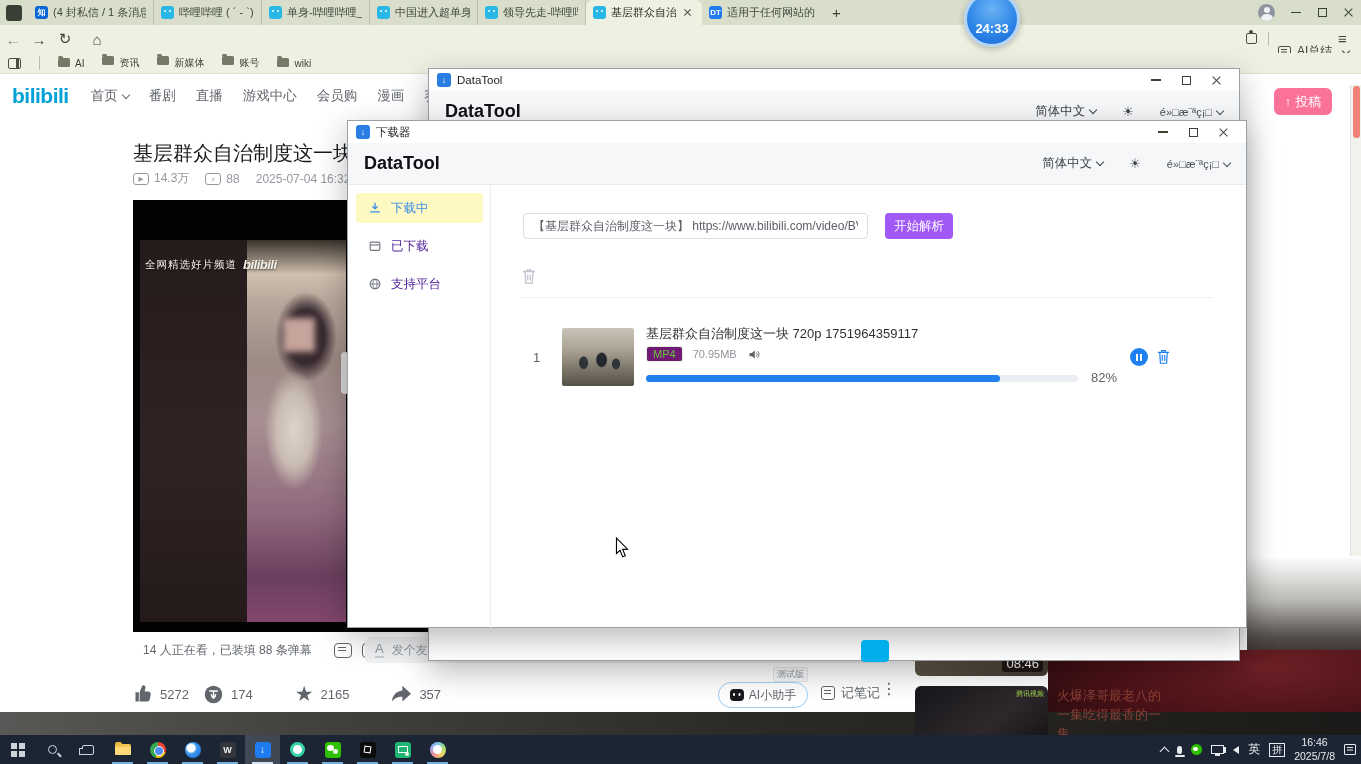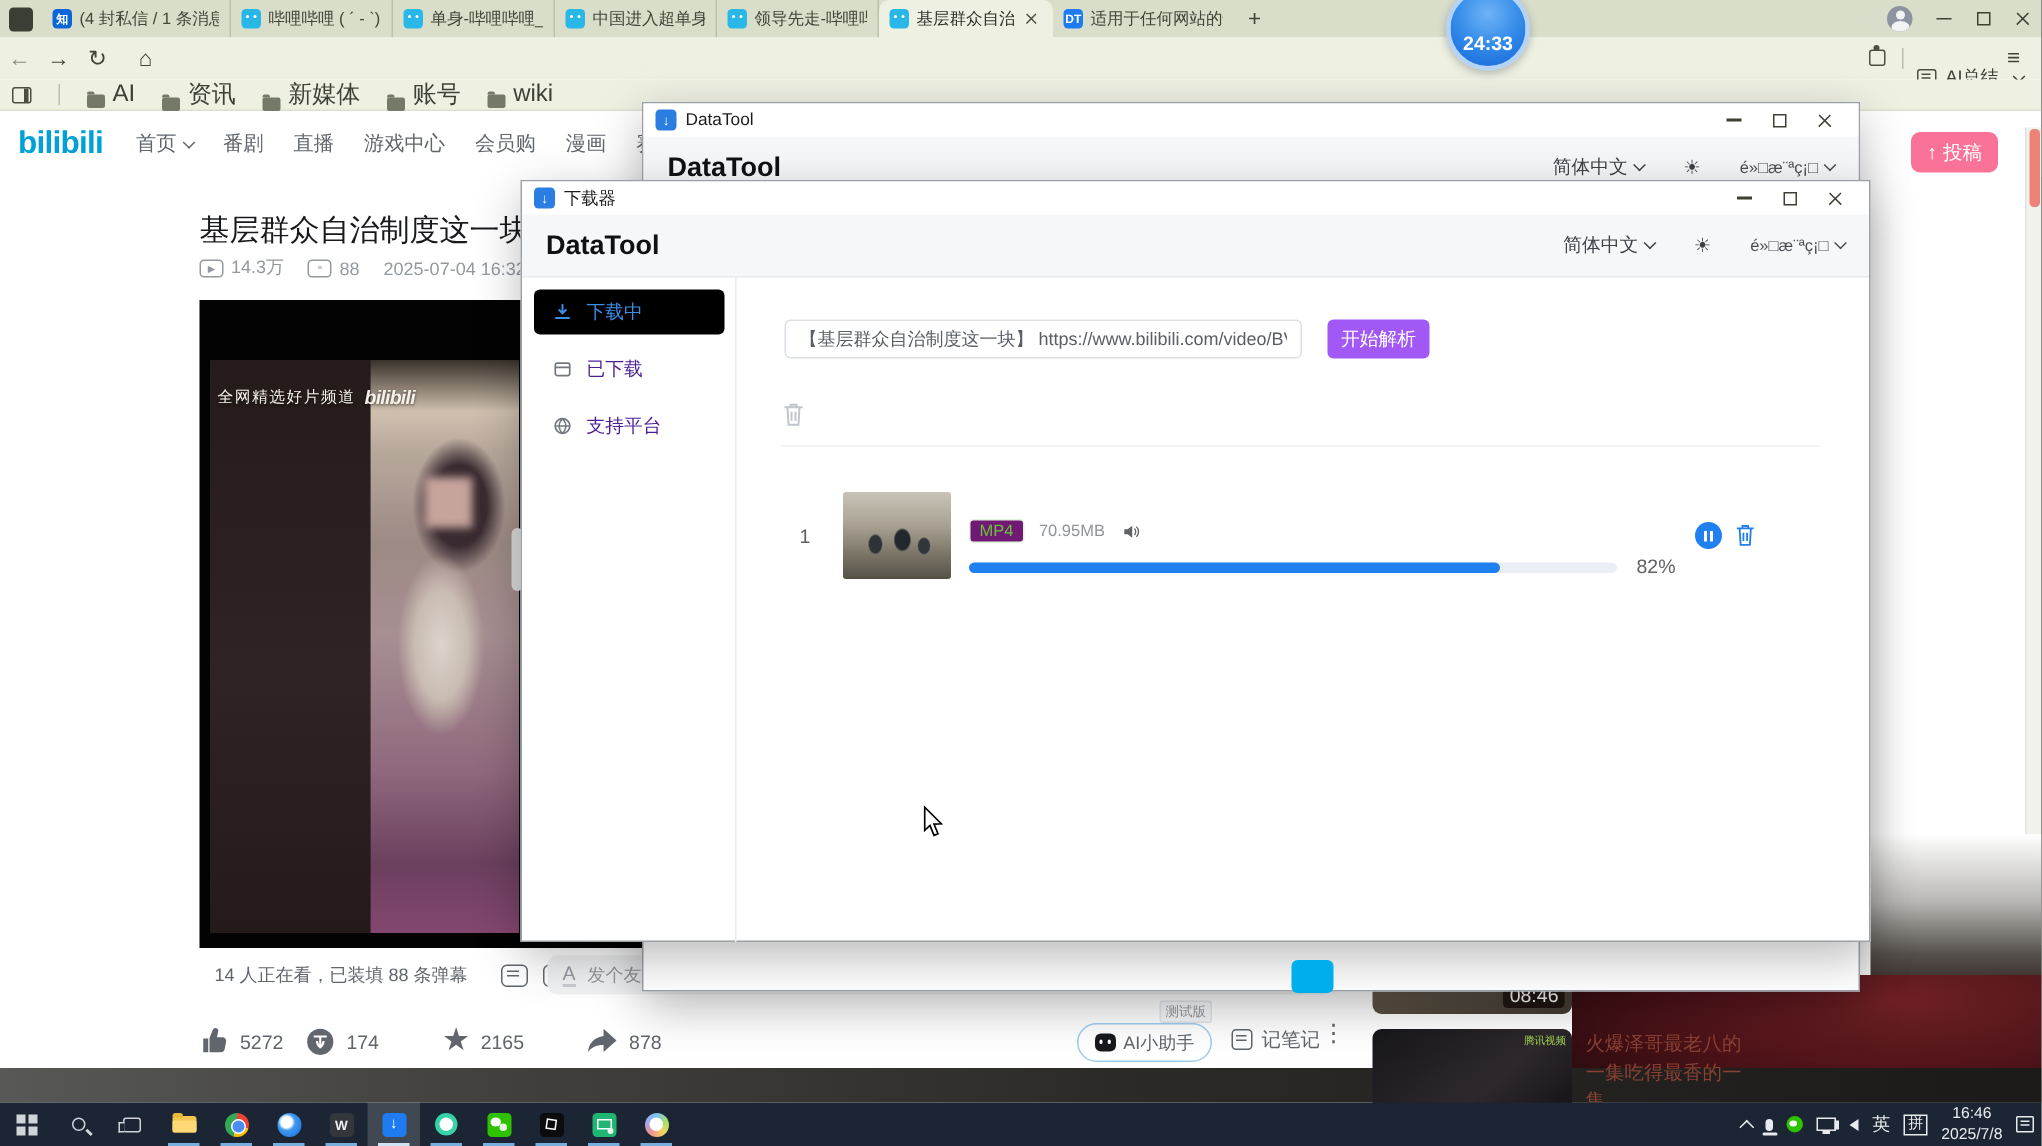--- a/index.html
+++ b/index.html
@@ -38,21 +38,21 @@
   .urlfield{left:124px;top:3px;width:1064px;height:22px;background:#e0e4d2;border-radius:11px;display:flex;align-items:center;padding:0 10px;gap:7px}
   .urltext{font-size:12px;color:#373b2f}
   .tune{width:11px;height:9px;border-top:1.5px solid #5a5f50;border-bottom:1.5px solid #5a5f50;position:relative}
   .puzzle{width:11px;height:11px;border:1.4px solid #4a4f40;border-radius:2px;position:relative}
   .puzzle::before{content:"";position:absolute;left:2px;top:-4px;width:4px;height:4px;border-radius:50%;background:#4a4f40}
   .vdiv{width:1px;height:14px;background:#b9bfa8}
   .bookic{width:13px;height:11px;border:1.3px solid #4a4f40;border-radius:2px;position:relative}
   .bookic::before{content:"";position:absolute;left:2px;top:1.5px;width:6px;height:1.2px;background:#4a4f40;box-shadow:0 2.5px 0 #4a4f40}
   .chev{width:6px;height:6px;border-right:1.4px solid currentColor;border-bottom:1.4px solid currentColor;transform:rotate(45deg);display:inline-block;margin-left:5px;margin-bottom:2px}
   .bookmarks{left:0;top:53px;width:1361px;height:21px;background:#eef0e2;border-bottom:1px solid #dde0cc;display:flex;align-items:center;padding:0 8px;gap:18px;z-index:2}
-  .bm{display:flex;align-items:flex-end;gap:5px;font-size:16px;color:#3c4134}
+  .bm{display:flex;align-items:flex-start;gap:5px;font-size:10px;color:#3c4134}
   .folder{width:12px;height:9px;background:#757a68;border-radius:1.5px;position:relative}
   .folder::before{content:"";position:absolute;left:0;top:-2px;width:5px;height:2px;background:#757a68;border-radius:1.5px 1.5px 0 0}
   .panelic{width:13px;height:11px;border:1.3px solid #4a4f40;border-radius:2px;position:relative}
   .panelic::before{content:"";position:absolute;right:1px;top:0;width:3px;height:9px;background:#4a4f40}
 
   
   .bili-header{left:0;top:74px;width:1361px;height:44px;background:#fff;z-index:1}
   .bili-logo{font-size:21px;font-weight:800;color:#00a1d6;letter-spacing:-0.5px}
   .bnav{font-size:13.5px;color:#61666d}
   .title-h1{left:133px;top:140px;font-size:20px;font-weight:500;color:#18191c;z-index:1}
@@ -102,21 +102,21 @@
   .dt-appic{width:14px;height:14px;border-radius:3px;background:#2a7de1;color:#fff;font-size:9px;font-weight:bold;display:flex;align-items:center;justify-content:center}
   .dt-title{font-size:11.5px;color:#1c1c1c}
   .dt-ctrls{margin-left:auto;display:flex;padding-right:8px}
   .dt-ctrls .winbtn{width:30px;height:22px}
   .dt-header{height:42px;background:#f6f7f9;border-bottom:1px solid #e9eaec;display:flex;align-items:center;padding:0 16px}
   .dt-brand{font-size:18px;font-weight:bold;color:#101114}
   .dt-right{margin-left:auto;display:flex;align-items:center;gap:26px;font-size:12.5px;color:#3d4148}
   .sun{font-size:13px;color:#3d4148}
   .moji{font-size:11px;color:#4a4e55}
   .side-item{width:127px;height:30px;border-radius:4px;display:flex;align-items:center;gap:9px;padding-left:12px;font-size:12.5px;color:#4c1d95;margin:0 8px 8px}
-  .side-item.on{background:#000000;color:#3a8ee6}
+  .side-item.on{background:#fef9c3;color:#3a8ee6}
   .inputbox{position:absolute;left:175px;top:28px;width:345px;height:26px;border:1px solid #dcdfe6;border-radius:4px;background:#fff;display:flex;align-items:center;padding:0 9px;font-size:12px;color:#5a5e66}
   .parse{position:absolute;left:537px;top:28px;width:68px;height:26px;background:#a158f5;border-radius:4px;color:#fff;font-size:12.5px;display:flex;align-items:center;justify-content:center}
   .gtrash{position:absolute;left:173px;top:82px;color:#c0c4cc}
   .hr{position:absolute;left:173px;top:112px;width:692px;height:1px;background:#f0f0f0}
   .mp4{background:#701a75;border:1px solid #e1f3d8;color:#67c23a;font-size:11px;border-radius:3px;padding:1px 6px}
   .ptrack{position:absolute;left:298px;top:190px;width:432px;height:7px;background:#ebeef5;border-radius:4px}
   .pfill{height:7px;background:#2080f0;border-radius:4px}
   .pausebtn{position:absolute;left:782px;top:163px;width:18px;height:18px;border-radius:50%;background:#2080f0;display:flex;align-items:center;justify-content:center;gap:2px}
   .pausebtn i{display:block;width:2px;height:7px;background:#fff}
   .dl-thumb{position:absolute;left:214px;top:143px;width:72px;height:58px;border-radius:2px;background:
@@ -343,21 +343,21 @@
       <span>174</span>
     </span>
     <span class="act" style="margin-left:28px">
       <span style="font-size:21px;line-height:20px">★</span>
       <span>2165</span>
     </span>
     <span class="act" style="margin-left:28px">
       <svg width="21" height="19" viewBox="0 0 24 22">
           <path fill="#61666d" d="M13 1l10 9-10 9v-5.5C7 13.5 3.5 15.5 1 19c.5-6.5 4.5-11.5 12-12.5z"></path>
         </svg>
-      <span>878</span>
+      <span>357</span>
     </span>
     <div class="ai-btn">
       <span class="robot"></span>
       <span>AI小助手</span>
     </div>
     <div class="ai-badge">测试版</div>
     <div class="note-btn">
       <span class="noteic"></span>
       <span>记笔记</span>
     </div>
@@ -461,20 +461,21 @@
       <div class="parse">开始解析</div>
       <div class="gtrash">
         <svg width="16" height="18" viewBox="0 0 16 18">
             <path d="M2 4.5h12M6 4.5V2.8h4v1.7M4 4.5l.7 11.7h6.6L12 4.5M6.7 7.5v6M9.3 7.5v6" stroke="currentColor" fill="none" stroke-width="1.3"></path>
           </svg>
       </div>
       <div class="hr"></div>
 
       <span style="position:absolute;left:185px;top:165px;font-size:13px;color:#606266">1</span>
       <div class="dl-thumb"></div>
+      <div style="position:absolute;left:298px;top:140px;font-size:13px;color:#303133;width:470px" class="nowrap">基层群众自治制度这一块 720p 1751964359117</div>
       <div style="position:absolute;left:298px;top:161px;display:flex;align-items:center;gap:10px">
         <span class="mp4">MP4</span>
         <span style="font-size:11px;color:#909399">70.95MB</span>
         <svg width="14" height="13" viewBox="0 0 16 16">
             <path d="M2.5 6v4h2.8L9 13V3L5.3 6z" fill="#606266"></path>
             <path d="M10.8 5.4a3.6 3.6 0 0 1 0 5.2M12.4 3.8a5.8 5.8 0 0 1 0 8.4" stroke="#606266" fill="none" stroke-width="1.1"></path>
           </svg>
       </div>
       <div class="ptrack">
         <div class="pfill" style="width: 82%;"></div>

